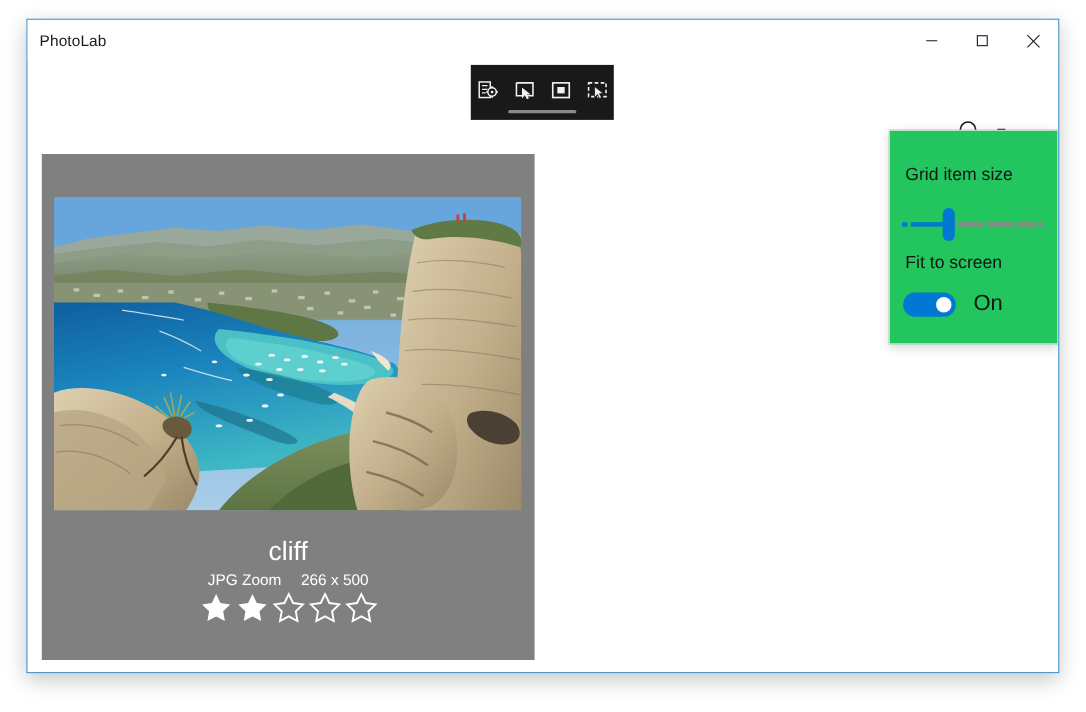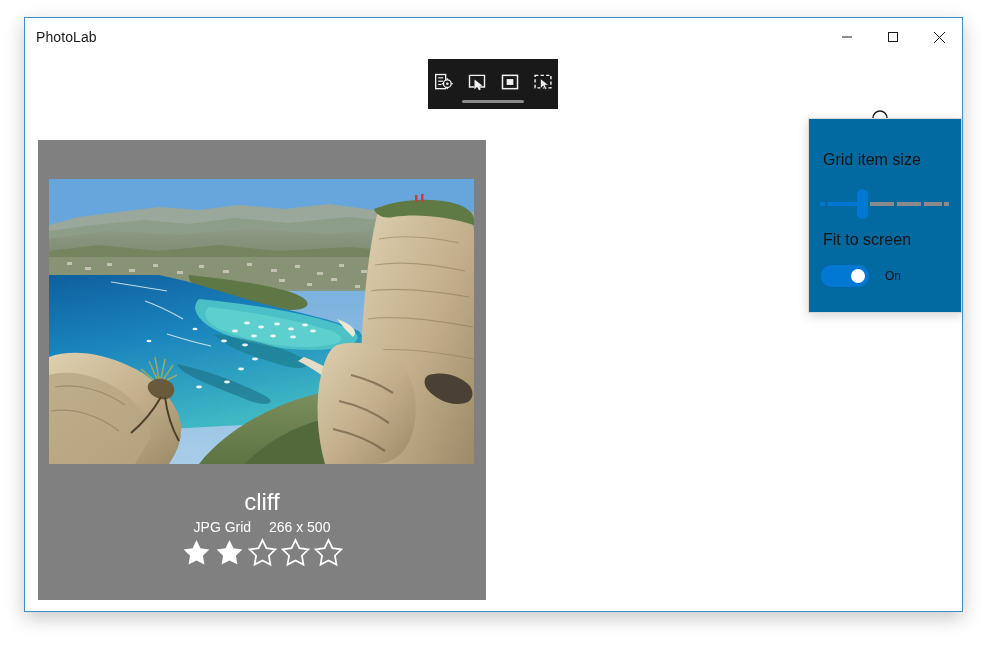--- a/index.html
+++ b/index.html
@@ -200,21 +200,21 @@
   }
   .star { display: block; }
 
   
   .flyout {
     position: absolute;
     left: 783px;
     top: 100px;
     width: 154px;
     height: 195px;
-    background: #0369a1;
+    background: #22c55e;
     border: 1px solid #d9d9d9;
     box-sizing: border-box;
     box-shadow: 0 3px 10px rgba(0,0,0,0.16);
     z-index: 40;
   }
   .flyout-label {
     font-size: 16px;
     color: #141414;
     margin: 0;
     padding: 0;
@@ -280,21 +280,21 @@
   .toggle-knob {
     position: absolute;
     right: 4px;
     top: 4px;
     width: 14px;
     height: 14px;
     border-radius: 50%;
     background: #ffffff;
   }
   .toggle-state {
-    font-size: 12px;
+    font-size: 20px;
     color: #141414;
   }
 </style>
 </head>
 <body>
 
 <div id="screen">
 
   <div class="app-window">
 
@@ -489,21 +489,21 @@
                 <path d="M290,222 C308,226 326,234 340,244"></path>
                 <path d="M284,250 C302,254 322,262 336,272"></path>
               </g>
               <path d="M380,196 C394,192 410,196 420,206 C426,213 424,222 416,224 C402,228 386,220 378,210 C374,204 375,198 380,196 Z" fill="#4a4034"></path>
             </svg>
           </div>
 
           <div class="card-caption">
             <div class="card-name">cliff</div>
             <div class="card-meta">
-              <span>JPG Grid</span>
+              <span>JPG Zoom</span>
               <span class="meta-sep"></span>
               <span>266 x 500</span>
             </div>
             <div class="stars">
               <span class="star"><svg width="33" height="32" viewBox="0 0 24 24">
                     <path d="M12 2.3l2.95 6.1 6.7.95-4.85 4.7 1.15 6.65L12 17.55 6.05 20.7 7.2 14.05 2.35 9.35l6.7-.95z" fill="#ffffff"></path>
                   </svg></span>
               <span class="star"><svg width="33" height="32" viewBox="0 0 24 24">
                     <path d="M12 2.3l2.95 6.1 6.7.95-4.85 4.7 1.15 6.65L12 17.55 6.05 20.7 7.2 14.05 2.35 9.35l6.7-.95z" fill="#ffffff"></path>
                   </svg></span>

